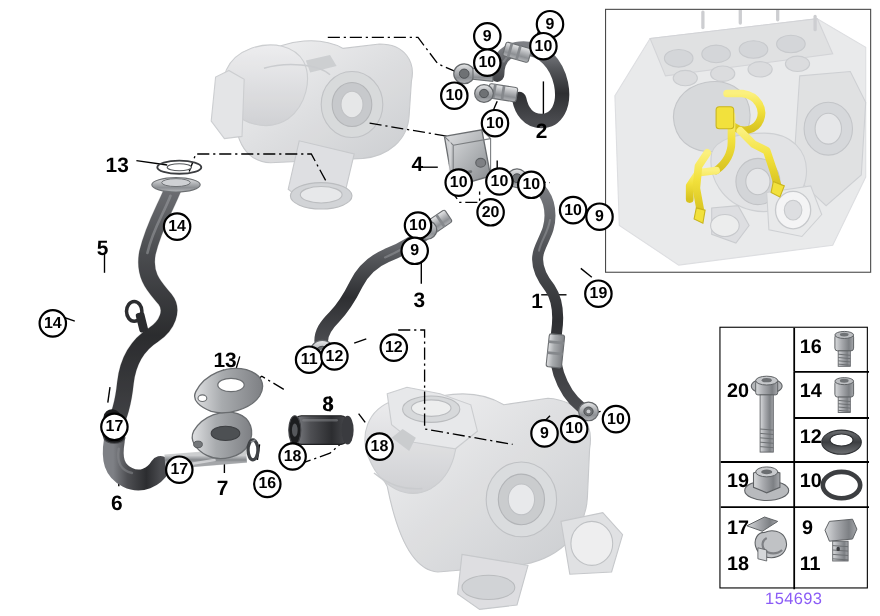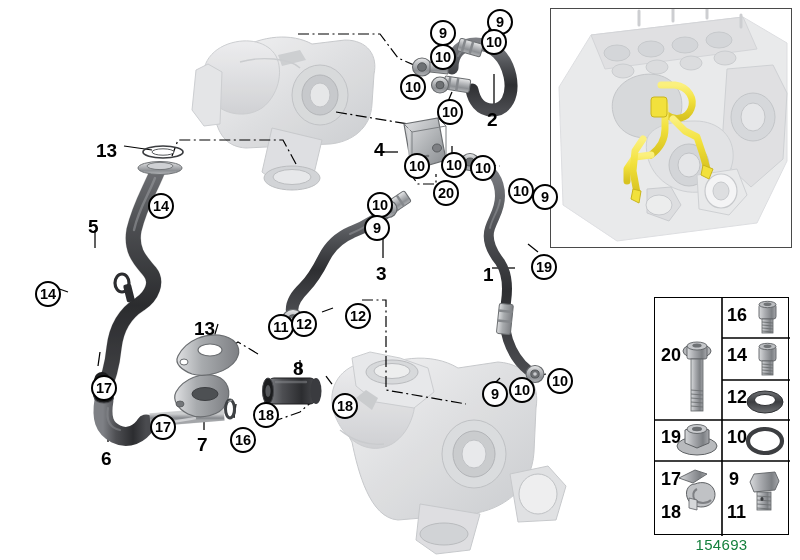--- a/index.html
+++ b/index.html
@@ -24,21 +24,21 @@
     font-size:19px;line-height:1;white-space:nowrap;
   }
   
   #legend{
     position:absolute;left:654px;top:297px;width:135px;height:238px;
     border:1.6px solid #000;box-sizing:border-box;
   }
   .lnum{position:absolute;font-weight:bold;font-size:18px;color:#000;line-height:1;}
   #drawno{
     position:absolute;left:654px;top:536px;width:135px;
-    text-align:center;font-size:15px;color:#15803d;letter-spacing:.3px;
+    text-align:center;font-size:15px;color:#8b5cf6;letter-spacing:.3px;
   }
   #inset{
     position:absolute;left:550px;top:8px;width:242px;height:240px;
     border:1.3px solid #4a4a4a;box-sizing:border-box;background:#fff;
     overflow:hidden;
   }
 </style>
 </head>
 <body>
 

